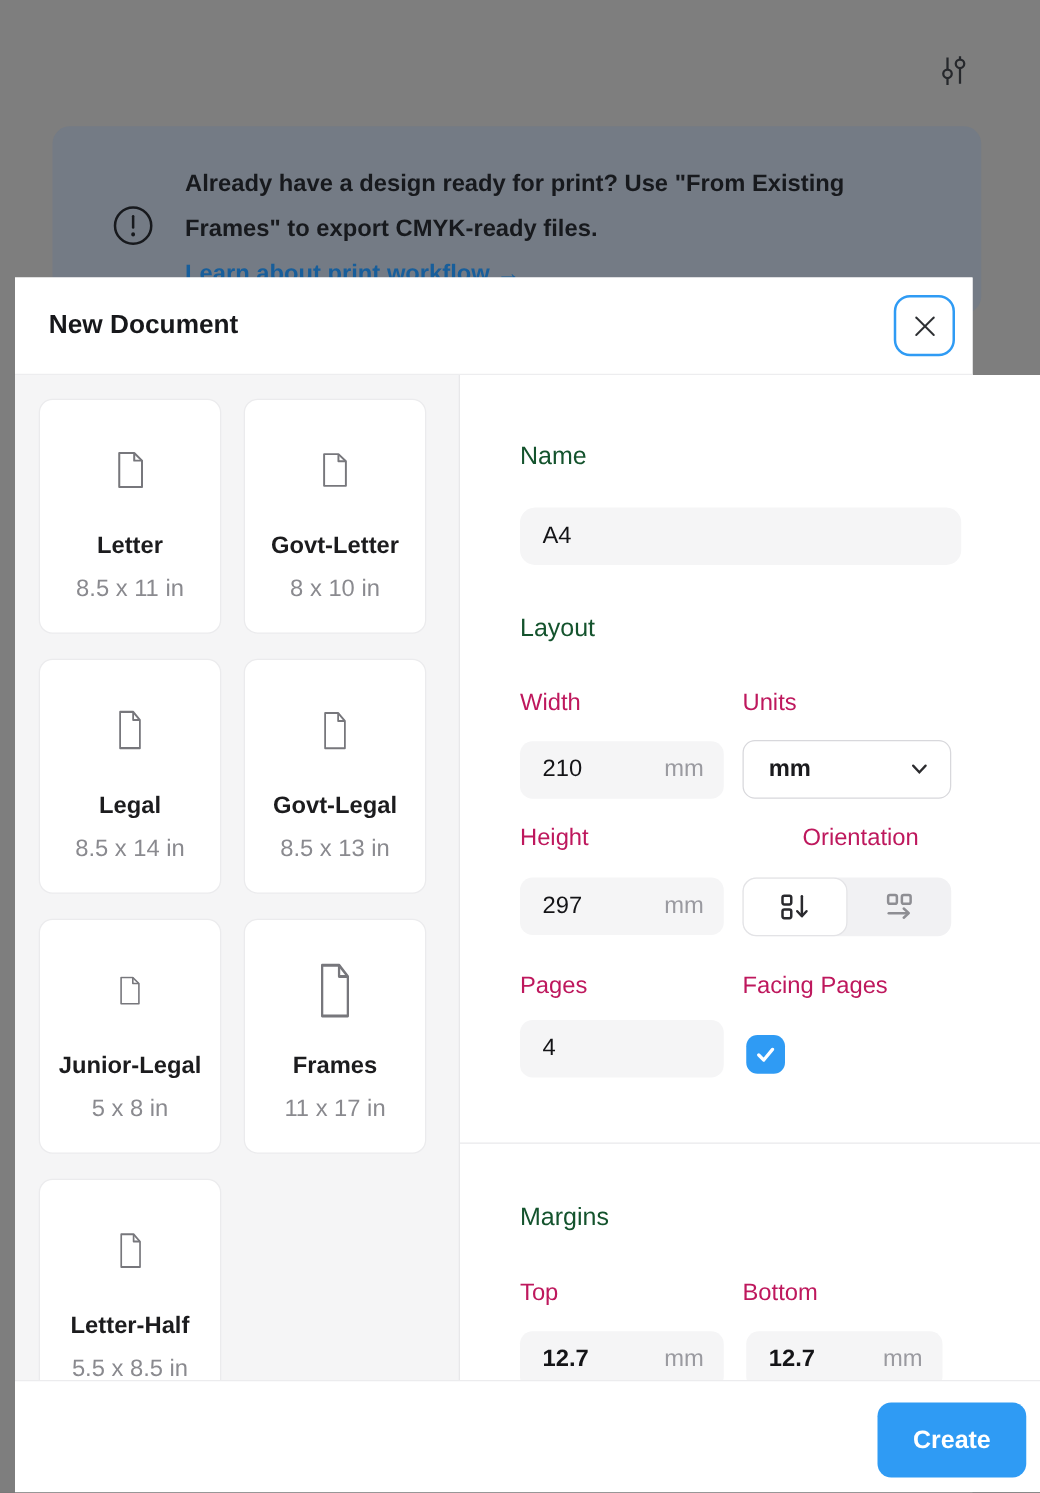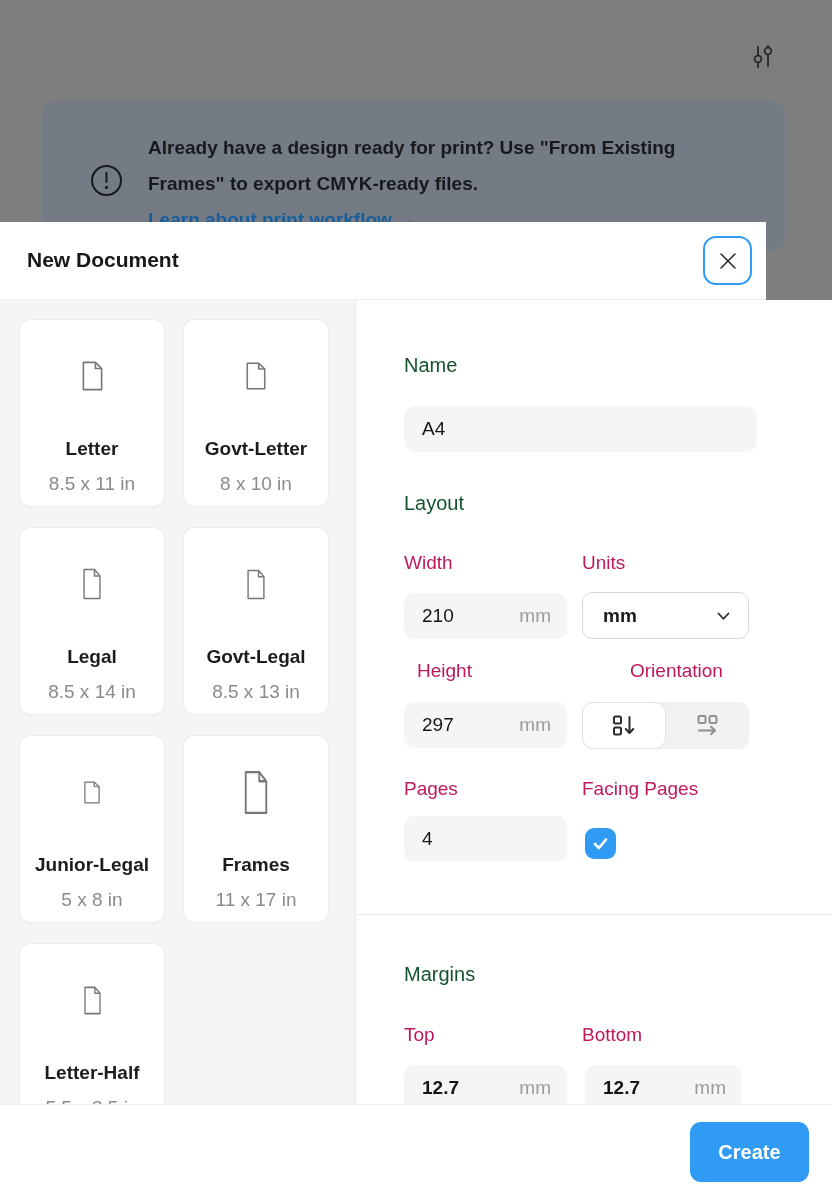--- a/index.html
+++ b/index.html
@@ -10,34 +10,34 @@
   
   .backdrop{ position:absolute; inset:0; background:#7E7E7E; }
   .bd-title{ position:absolute; left:42px; top:42px; font-size:25px; font-weight:700; color:#1A1B1E; letter-spacing:.2px; }
   .sliders{ position:absolute; right:54px; top:41px; width:30px; height:32px; }
   .banner{ position:absolute; left:42px; top:101px; width:743px; height:150px; background:#747B85; border-radius:14px; }
   .banner-icon{ position:absolute; left:48px; top:63px; width:33px; height:33px; }
   .banner-text{ position:absolute; left:106px; top:29px; font-size:19px; font-weight:600; color:#17191D; line-height:36px; }
   .banner-link{ display:inline-block; margin-top:0px; color:#175E9B; font-weight:700; text-decoration:none; }
 
   
-  .modal{ position:absolute; left:0; top:222px; width:766px; height:972px; background:#FFFFFF; }
+  .modal{ position:absolute; left:12px; top:222px; width:766px; height:972px; background:#FFFFFF; }
   .m-header{ position:absolute; left:0; top:0; width:100%; height:78px; border-bottom:1px solid #EDEDEF; background:#fff; }
   .m-title{ position:absolute; left:27px; top:26px; font-size:21px; font-weight:700; color:#17181B; }
   .close-btn{ position:absolute; right:14px; top:14px; width:49px; height:49px; background:#fff; border:2.5px solid var(--accent,#2F9BF4); border-radius:13px; cursor:pointer; display:flex; align-items:center; justify-content:center; }
 
   .m-body{ position:absolute; left:0; top:78px; width:832px; height:804px; overflow:hidden; }
 
   
   .preset-panel{ position:absolute; left:0; top:0; width:356px; height:804px; background:#F5F5F6; border-right:1px solid #E8E8EA; overflow:hidden; }
   .preset-grid{ display:grid; grid-template-columns:146px 146px; grid-auto-rows:188px; column-gap:18px; row-gap:20px; padding:19px; }
   .preset-card{ background:#fff; border:1px solid #EBEBED; border-radius:11px; display:flex; flex-direction:column; align-items:center; cursor:pointer; }
   .icon-slot{ height:96px; display:flex; align-items:center; justify-content:center; margin-top:8px; }
   .doc-icon{ stroke:#77777C; fill:none; stroke-width:1.7; stroke-linejoin:round; }
-  .preset-name{ font-size:19px; font-weight:600; color:#1C1C1E; margin-top:14px; }
+  .preset-name{ font-size:19px; font-weight:600; color:#1C1C1E; margin-top:2px; }
   .preset-size{ font-size:19px; color:#8A8A8F; margin-top:13px; }
 
   
   .form-panel{ position:absolute; left:356px; top:0; width:476px; height:804px; background:#fff; }
   .f-abs{ position:absolute; }
   .heading{ font-size:20px; font-weight:400; color:#14532d; }
   .f-label{ font-size:19px; color:#be185d; }
   .field{ background:#F5F5F6; border-radius:10px; height:46px; display:flex; align-items:center; padding:0 16px 0 18px; }
   .field input{ border:none; background:transparent; outline:none; font-family:inherit; font-size:19px; color:#141417; width:100%; min-width:0; }
   .suffix{ font-size:19px; color:#9A9AA0; margin-left:auto; padding-left:8px; }
@@ -197,21 +197,21 @@
         </div>
         <div class="f-abs dropdown" style="left:226px; top:292px; width:167px;">
           <span class="dd-value">mm</span>
           <span class="chev">
             <svg width="13" height="9" viewBox="0 0 13 9" fill="none" stroke="#2B2B2E" stroke-width="1.8" stroke-linecap="round">
                 <polyline points="1.5,1.5 6.5,6.8 11.5,1.5"></polyline>
               </svg>
           </span>
         </div>
 
-        <div class="f-abs f-label" style="left:48px; top:360px;margin-left:13px;">Height</div>
+        <div class="f-abs f-label" style="left:48px; top:360px;">Height</div>
         <div class="f-abs f-label" style="left:226px; top:360px;margin-left:48px;">Orientation</div>
 
         <div class="f-abs field" style="left:48px; top:402px; width:163px;">
           <input style="width: 70px;" value="297">
           <span class="suffix">mm</span>
         </div>
         <div class="f-abs seg-group" style="left:226px; top:402px; width:167px;">
           <div class="seg selected">
             <svg width="27" height="27" viewBox="0 0 27 27" fill="none" stroke="#2A2A2E" stroke-width="2" stroke-linecap="round" stroke-linejoin="round">
               <rect x="4" y="4.5" width="7" height="7" rx="1.5"></rect>

